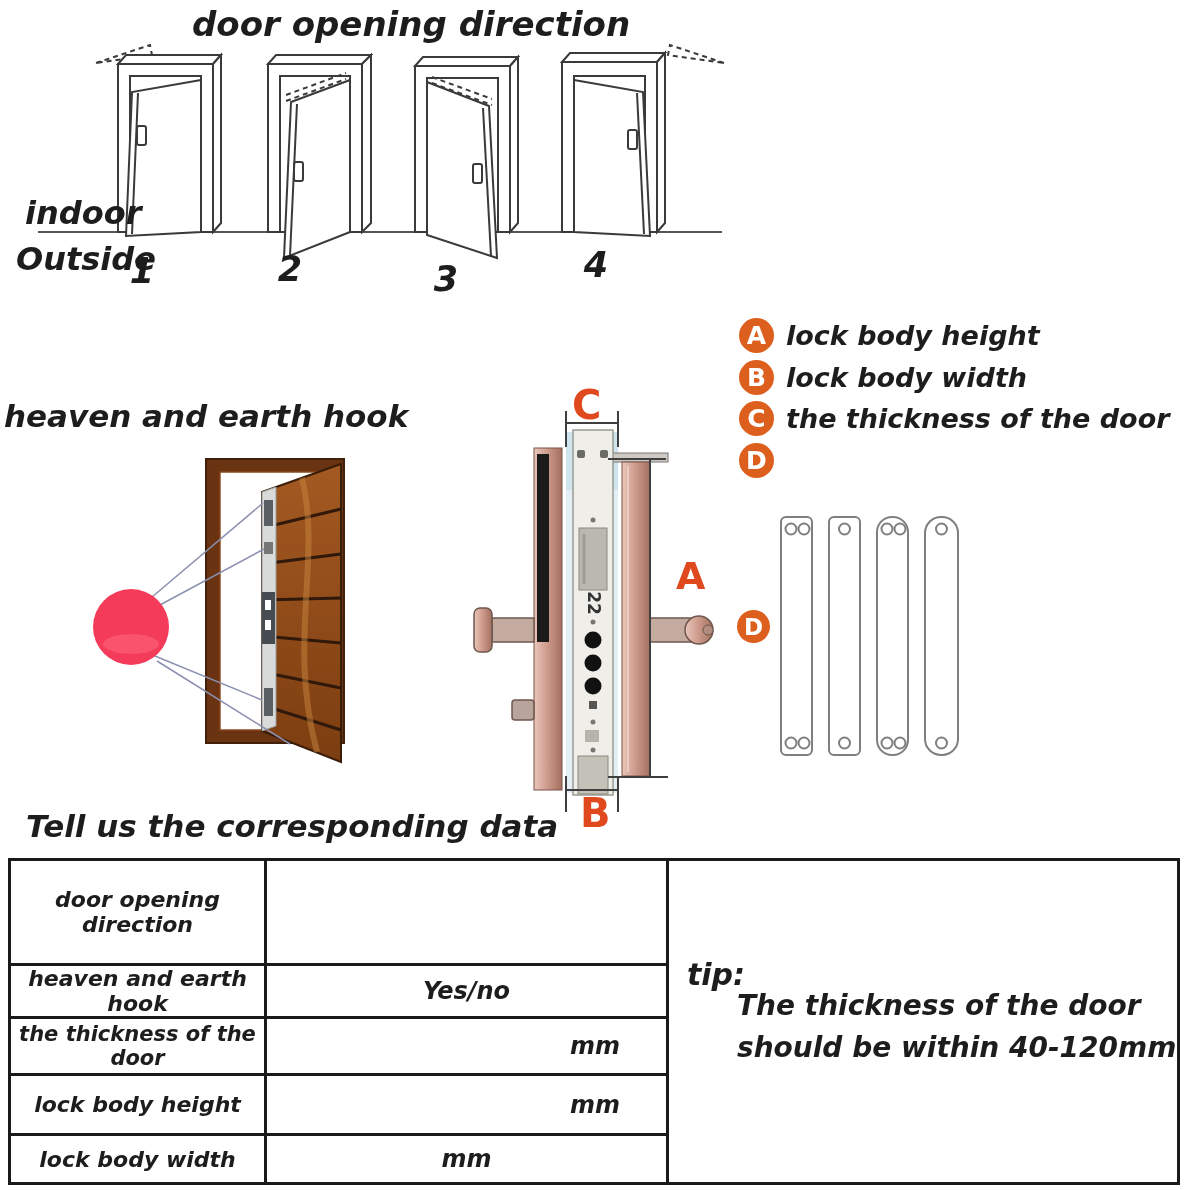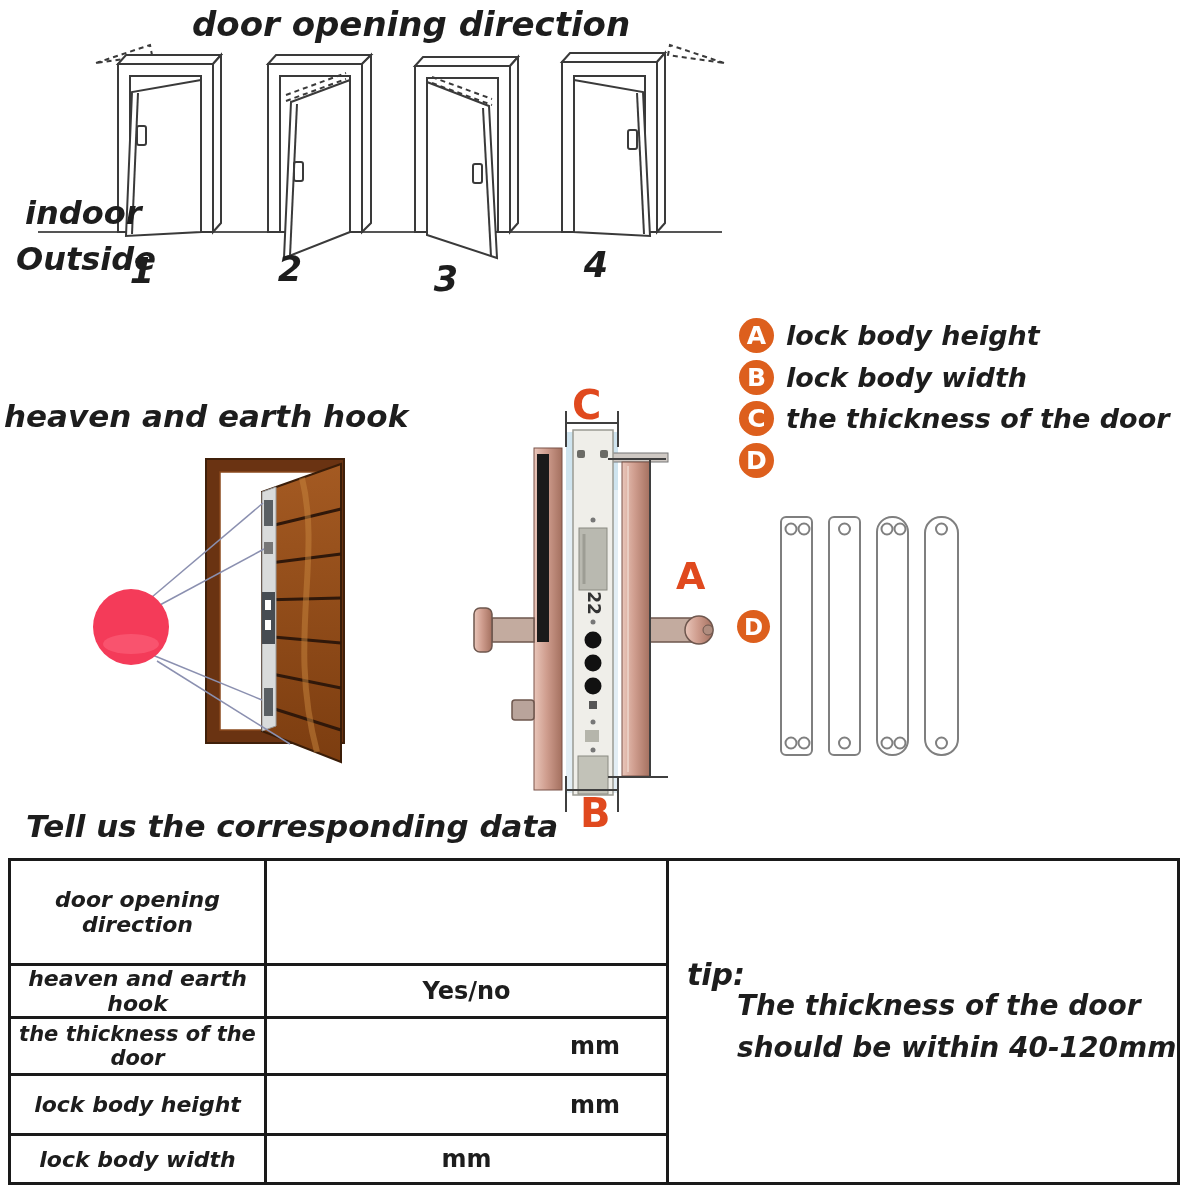--- a/index.html
+++ b/index.html
@@ -39,21 +39,21 @@
   .dtable{
     position:absolute;left:8px;top:858px;width:1172px;height:327px;z-index:2;
     display:grid;grid-template-columns:256px 402px 1fr;grid-template-rows:105px 53px 57px 60px 1fr;
     border:3px solid #1a1a1a;box-sizing:border-box;
   }
   .cell{border-right:3px solid #1a1a1a;border-bottom:3px solid #1a1a1a;
     display:flex;align-items:center;justify-content:center;box-sizing:border-box;}
   .cell.last{border-bottom:none;}
   .rlabel{font-style:italic;font-weight:bold;font-size:22px;text-align:center;}
   .rlabel.small{font-size:21px;}
-  .rvalue{font-weight:bold;font-size:24px;}
+  .rvalue{font-style:italic;font-weight:bold;font-size:24px;}
   .val-right{justify-content:flex-end;padding-right:46px;font-size:26px;}
   .tipcell{grid-column:3;grid-row:1/6;border-bottom:none;border-right:none;
     display:block;position:relative;}
   .tip-title{position:absolute;left:18px;top:88px;font-size:30px;font-style:italic;font-weight:bold;margin-top:8px;}
   .tip-line{position:absolute;left:68px;font-size:28px;font-style:italic;font-weight:bold;white-space:nowrap;}
   .tip-l1{top:128px;}
   .tip-l2{top:170px;}
 </style>
 </head>
 <body>

